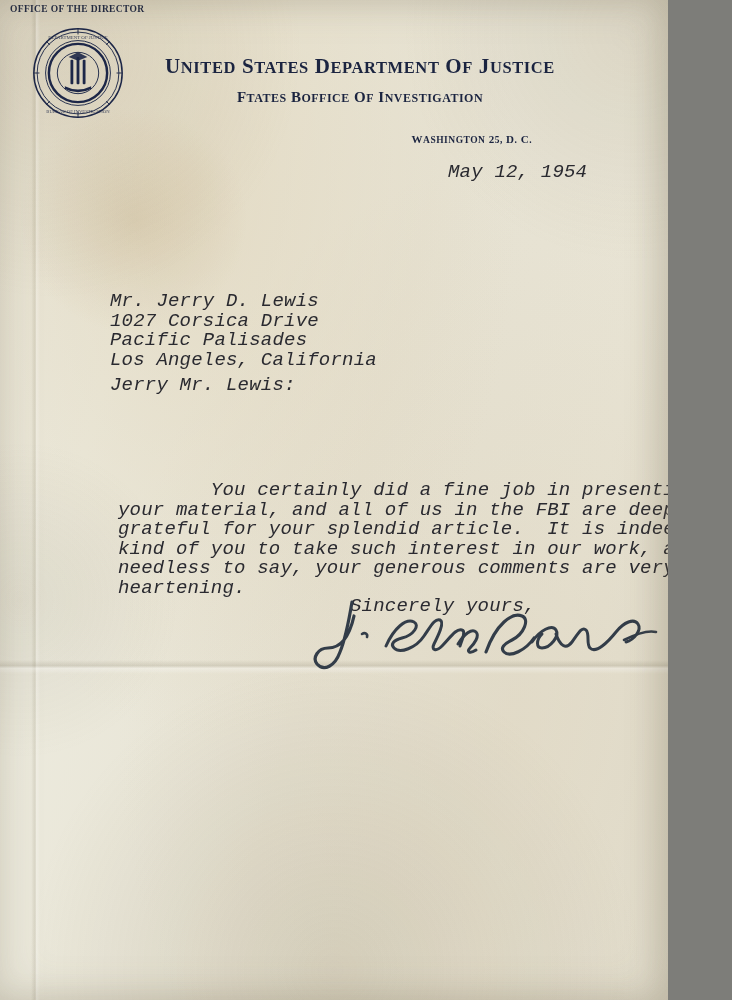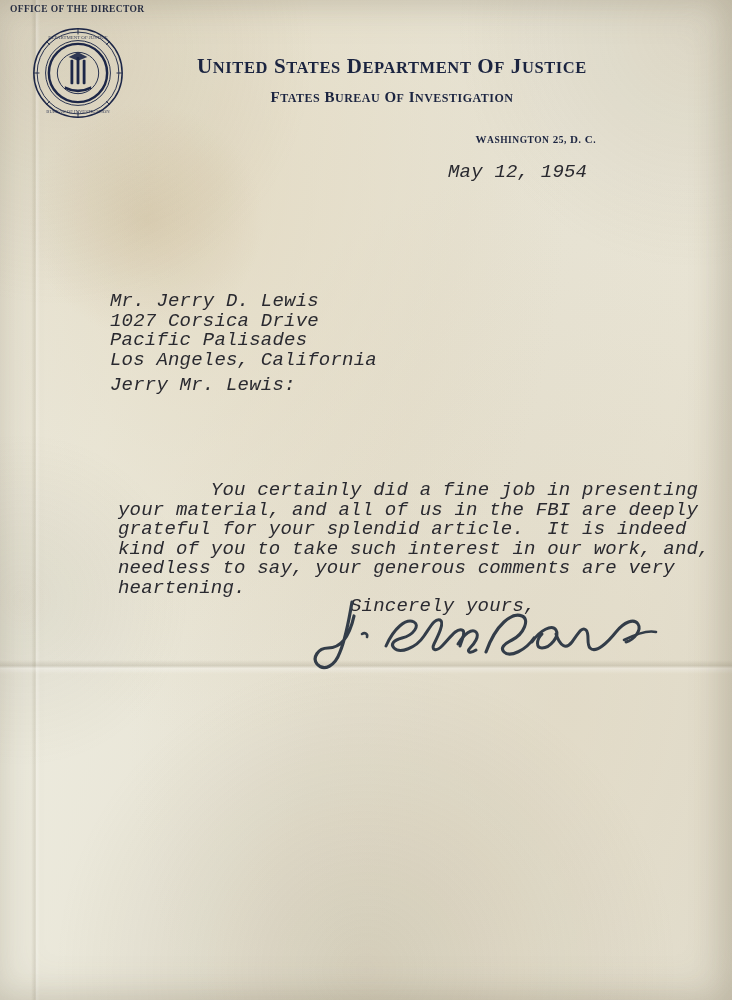--- a/index.html
+++ b/index.html
@@ -10,21 +10,21 @@
   body {
     width: 732px;
     height: 1000px;
     overflow: hidden;
     font-family: "Liberation Serif", serif;
   }
 
   
   #page {
     position: relative;
-    width: 732px;
+    width: 668px;
     height: 1000px;
     background:
       radial-gradient(ellipse at 30% 18%, rgba(222,209,180,0.55) 0%, rgba(222,209,180,0) 48%),
       radial-gradient(ellipse at 78% 72%, rgba(214,203,178,0.40) 0%, rgba(214,203,178,0) 55%),
       linear-gradient(105deg, #e9e6d9 0%, #eceadd 22%, #e7e3d4 52%, #e9e5d6 78%, #e3dfd0 100%);
     overflow: hidden;
   }
   
   #grain {
     position: absolute;
@@ -235,21 +235,21 @@
         <path d="M36 64 q14 7 28 0 l0 3 q-14 7 -28 0 z"></path>
         <path d="M50 28 l10 5 -10 4 -10 -4 z" opacity="0.9"></path>
       </g>
     </svg>
   </div>
 
   <div class="dept-title">
     <span>U<span class="small">NITED</span> S<span class="small">TATES</span> D<span class="small">EPARTMENT</span> O<span class="small">F</span> J<span class="small">USTICE</span></span>
   </div>
   <div class="bureau-title">
-    <span>F<span class="small">TATES</span> B<span class="small">UREAU</span> O<span class="small">F</span> I<span class="small">NVESTIGATION</span></span>
+    <span>F<span class="small">TATES</span> B<span class="small">OFFICE</span> O<span class="small">F</span> I<span class="small">NVESTIGATION</span></span>
   </div>
   <div class="city-line">
     <span>W<span class="small">ASHINGTON</span> 2<span class="small">5,</span> D<span class="small">.</span> C<span class="small">.</span></span>
   </div>
 
   <div id="date" class="tw">May 12, 1954</div>
 
   <div id="addressee" class="tw">Mr. Jerry D. Lewis
 1027 Corsica Drive
 Pacific Palisades

